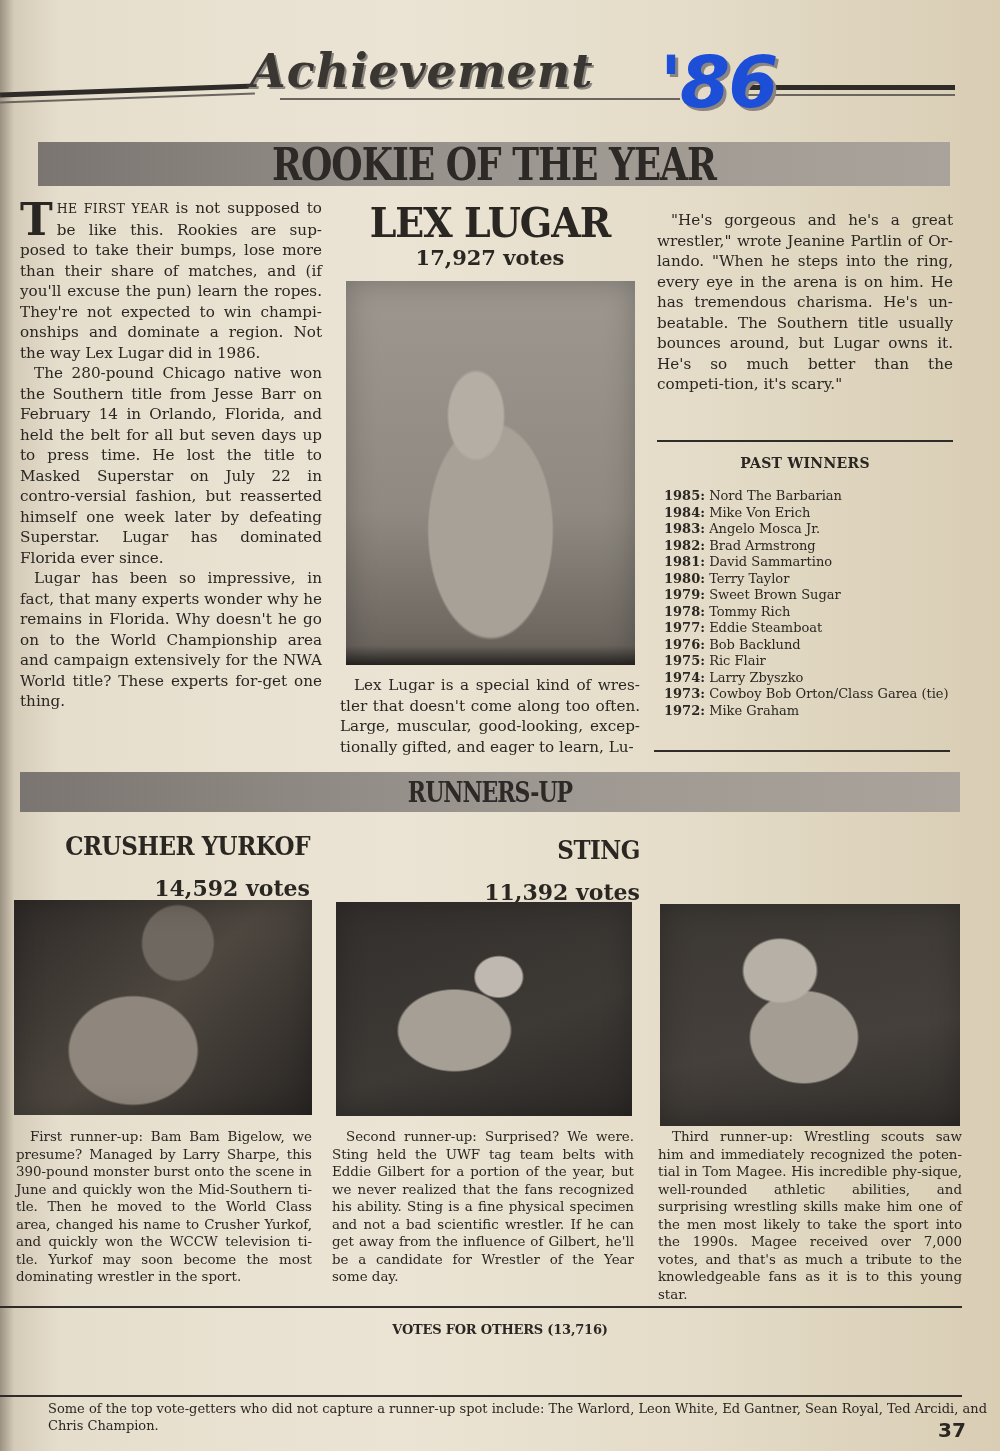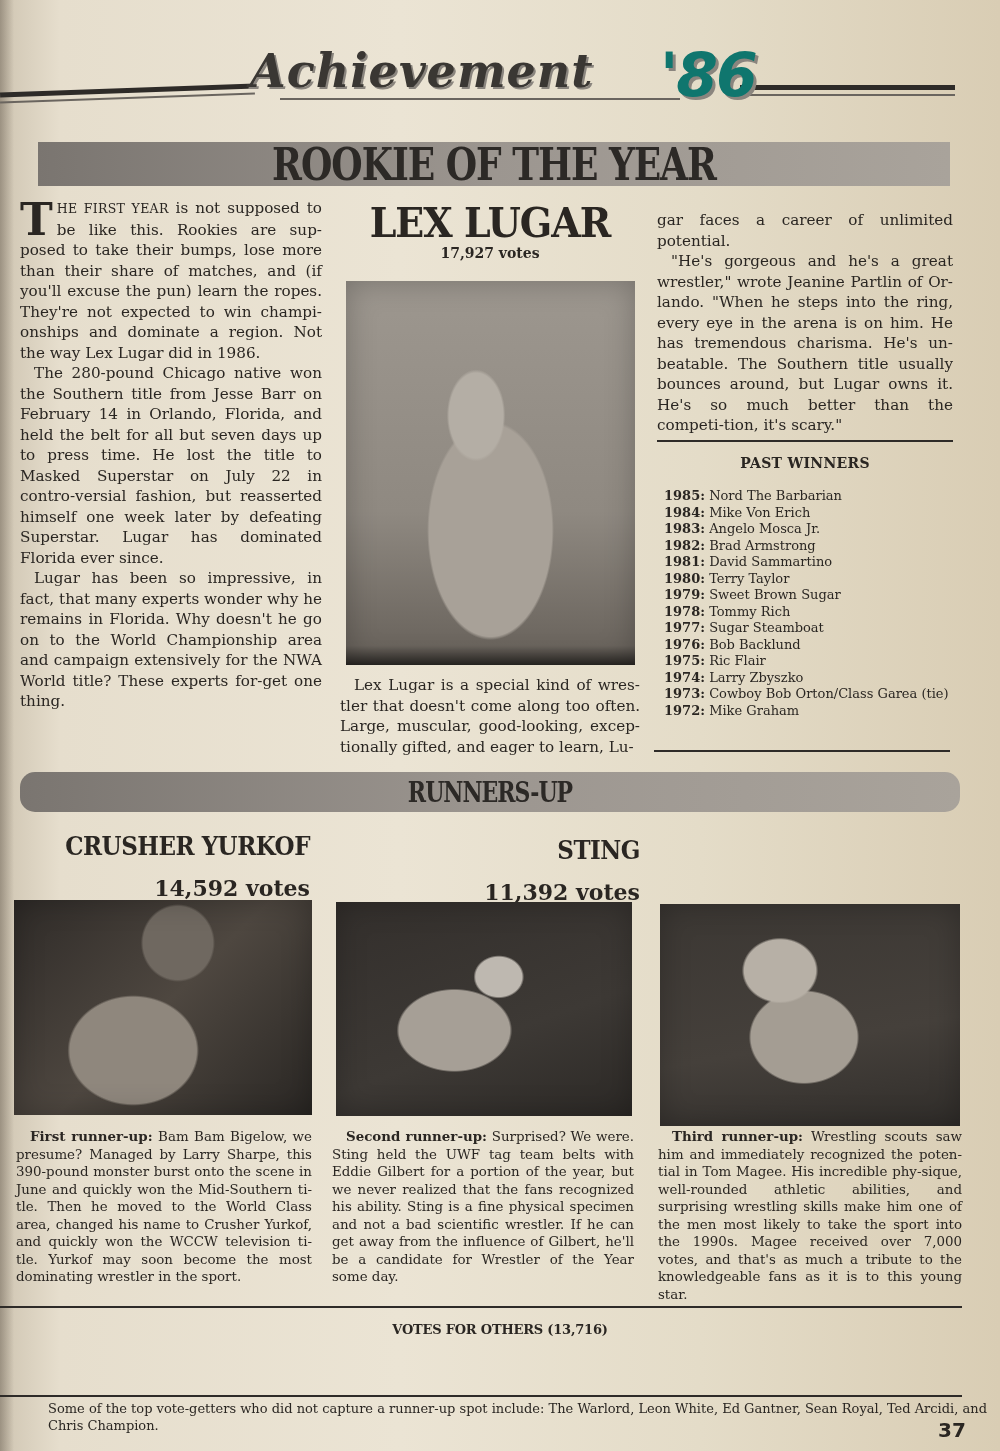--- a/index.html
+++ b/index.html
@@ -13,49 +13,49 @@
   .mast-line { position: absolute; height: 5px; background: #2e2b28; }
   .mast-line.thin { height: 2px; background: #6a655f; }
   .mast-title {
     position: absolute; left: 250px; top: 4px;
     font-family: "DejaVu Serif", serif; font-style: italic; font-weight: bold;
     font-size: 46px; color: #3a3733; letter-spacing: 1px;
     text-shadow: 2px 2px 0 #8a857e;
   }
   .mast-year {
     position: absolute; left: 660px; top: 0; font-family: "DejaVu Sans", sans-serif;
-    font-style: italic; font-weight: bold; font-size: 60px; color: #0f766e;
+    font-style: italic; font-weight: bold; font-size: 72px; color: #1d4ed8;
     text-shadow: 3px 3px 0 #8a857e; letter-spacing: -2px;
   }
   .banner {
     position: absolute; background: linear-gradient(90deg, #7a7570, #9c9690 50%, #a9a39b);
     display: flex; align-items: center; justify-content: center;
   }
   .banner span {
     font-family: "DejaVu Serif", serif; font-weight: bold; color: #2c2926;
     letter-spacing: -1px; transform: scaleY(1.25);
   }
   .banner.rookie { left: 38px; top: 142px; width: 912px; height: 44px; }
   .banner.rookie span { font-size: 36px; }
-  .banner.runners { left: 20px; top: 772px; width: 940px; height: 40px; border-radius: 15px; }
+  .banner.runners { left: 20px; top: 772px; width: 940px; height: 40px; }
   .banner.runners span { font-size: 22px; }
 
   .col-text {
     position: absolute; font-size: 15.2px; line-height: 20.5px; text-align: justify;
     hyphens: manual;
   }
   .col-text p { margin: 0; text-indent: 14px; }
   .col-text p.first { text-indent: 0; }
   .dropcap { float: left; font-size: 44px; line-height: 36px; font-weight: bold; margin: 4px 4px 0 0; font-family: "DejaVu Serif", serif; }
   .lead-caps { font-size: 12.5px; letter-spacing: 0.3px; }
 
   .col1 { left: 20px; top: 198px; width: 302px; }
   .winner-head { position: absolute; left: 340px; top: 200px; width: 300px; text-align: center; }
   .winner-name { font-family: "DejaVu Serif", serif; font-weight: bold; font-size: 38px; letter-spacing: -1px; transform: scaleY(1.1); display: block; color: #2a2622; }
-  .winner-votes { font-weight: bold; font-size: 14px; display: block; margin-top: 0px; }
+  .winner-votes { font-weight: bold; font-size: 21px; display: block; margin-top: 0px; }
 
   .photo {
     position: absolute; overflow: hidden;
     box-shadow: inset 0 0 30px rgba(0,0,0,0.25);
   }
   .photo-main { left: 346px; top: 281px; width: 289px; height: 384px;
     background: radial-gradient(ellipse at 45% 35%, #b4aea5 0 12%, transparent 13%),
                 radial-gradient(ellipse at 50% 65%, #a8a198 0 30%, transparent 31%),
                 linear-gradient(180deg, #9d978f, #8f8981 60%, #6b655e 95%, #2a2724 100%);
   }
@@ -81,21 +81,21 @@
   .past-list { position: absolute; left: 664px; top: 488px; width: 300px; list-style: none; margin: 0; padding: 0; font-size: 13px; line-height: 16.5px; }
   .past-list li { white-space: nowrap; }
   .past-year { font-weight: bold; }
 
   .ru-head { position: absolute; text-align: right; }
   .ru-name { display: block; font-weight: bold; font-size: 23px; letter-spacing: -0.5px; transform: scaleY(1.1); }
   .ru-votes { display: block; font-weight: bold; font-size: 22px; margin-top: 16px; }
 
   .ru-text { position: absolute; font-size: 13.4px; line-height: 17.5px; text-align: justify; }
   .ru-text p { margin: 0; text-indent: 14px; }
-  .ru-text b { font-weight: bold; }
+  .ru-text b { font-weight: normal; }
 
   .others-title { position: absolute; left: 0; top: 1322px; width: 1000px; text-align: center; font-weight: bold; font-size: 13px; letter-spacing: -0.2px; }
   .others-text { position: absolute; left: 4px; top: 1400px; width: 958px; font-size: 13px; line-height: 17px; margin-left: 44px; }
   .page-num { position: absolute; left: 938px; top: 1418px; font-family: "DejaVu Sans", sans-serif; font-weight: bold; font-size: 20px; }
   .shadow-left { position: absolute; left: 0; top: 0; width: 14px; height: 1451px; background: linear-gradient(90deg, rgba(60,50,40,0.35), transparent); }
 </style>
 </head>
 <body>
 
 <div class="page">
@@ -126,35 +126,34 @@
     <span class="winner-votes">17,927 votes</span>
   </div>
 
   <div class="photo photo-main"></div>
 
   <div class="caption-main">
     <p>Lex Lugar is a special kind of wres-tler that doesn't come along too often. Large, muscular, good-looking, excep-tionally gifted, and eager to learn, Lu-</p>
   </div>
 
   <div class="col-text col3">
-    <p class="first">gar faces a career of unlimited potential.</p>
     <p>"He's gorgeous and he's a great wrestler," wrote Jeanine Partlin of Or-lando. "When he steps into the ring, every eye in the arena is on him. He has tremendous charisma. He's un-beatable. The Southern title usually bounces around, but Lugar owns it. He's so much better than the competi-tion, it's scary."</p>
   </div>
   <div class="rule" style="left:657px; top:440px; width:296px;"></div>
   <div class="past-title">PAST WINNERS</div>
   <ul class="past-list" id="past-list">
       <li><span class="past-year">1985:</span> <span>Nord The Barbarian</span></li>
       <li><span class="past-year">1984:</span> <span>Mike Von Erich</span></li>
       <li><span class="past-year">1983:</span> <span>Angelo Mosca Jr.</span></li>
       <li><span class="past-year">1982:</span> <span>Brad Armstrong</span></li>
       <li><span class="past-year">1981:</span> <span>David Sammartino</span></li>
       <li><span class="past-year">1980:</span> <span>Terry Taylor</span></li>
       <li><span class="past-year">1979:</span> <span>Sweet Brown Sugar</span></li>
       <li><span class="past-year">1978:</span> <span>Tommy Rich</span></li>
-      <li><span class="past-year">1977:</span> <span>Sugar Steamboat</span></li>
+      <li><span class="past-year">1977:</span> <span>Eddie Steamboat</span></li>
       <li><span class="past-year">1976:</span> <span>Bob Backlund</span></li>
       <li><span class="past-year">1975:</span> <span>Ric Flair</span></li>
       <li><span class="past-year">1974:</span> <span>Larry Zbyszko</span></li>
       <li><span class="past-year">1973:</span> <span>Cowboy Bob Orton/Class Garea (tie)</span></li>
       <li><span class="past-year">1972:</span> <span>Mike Graham</span></li>
     </ul>
   <div class="rule" style="left:654px; top:750px; width:296px;"></div>
 
   <div class="banner runners">
     <span>RUNNERS-UP</span>

